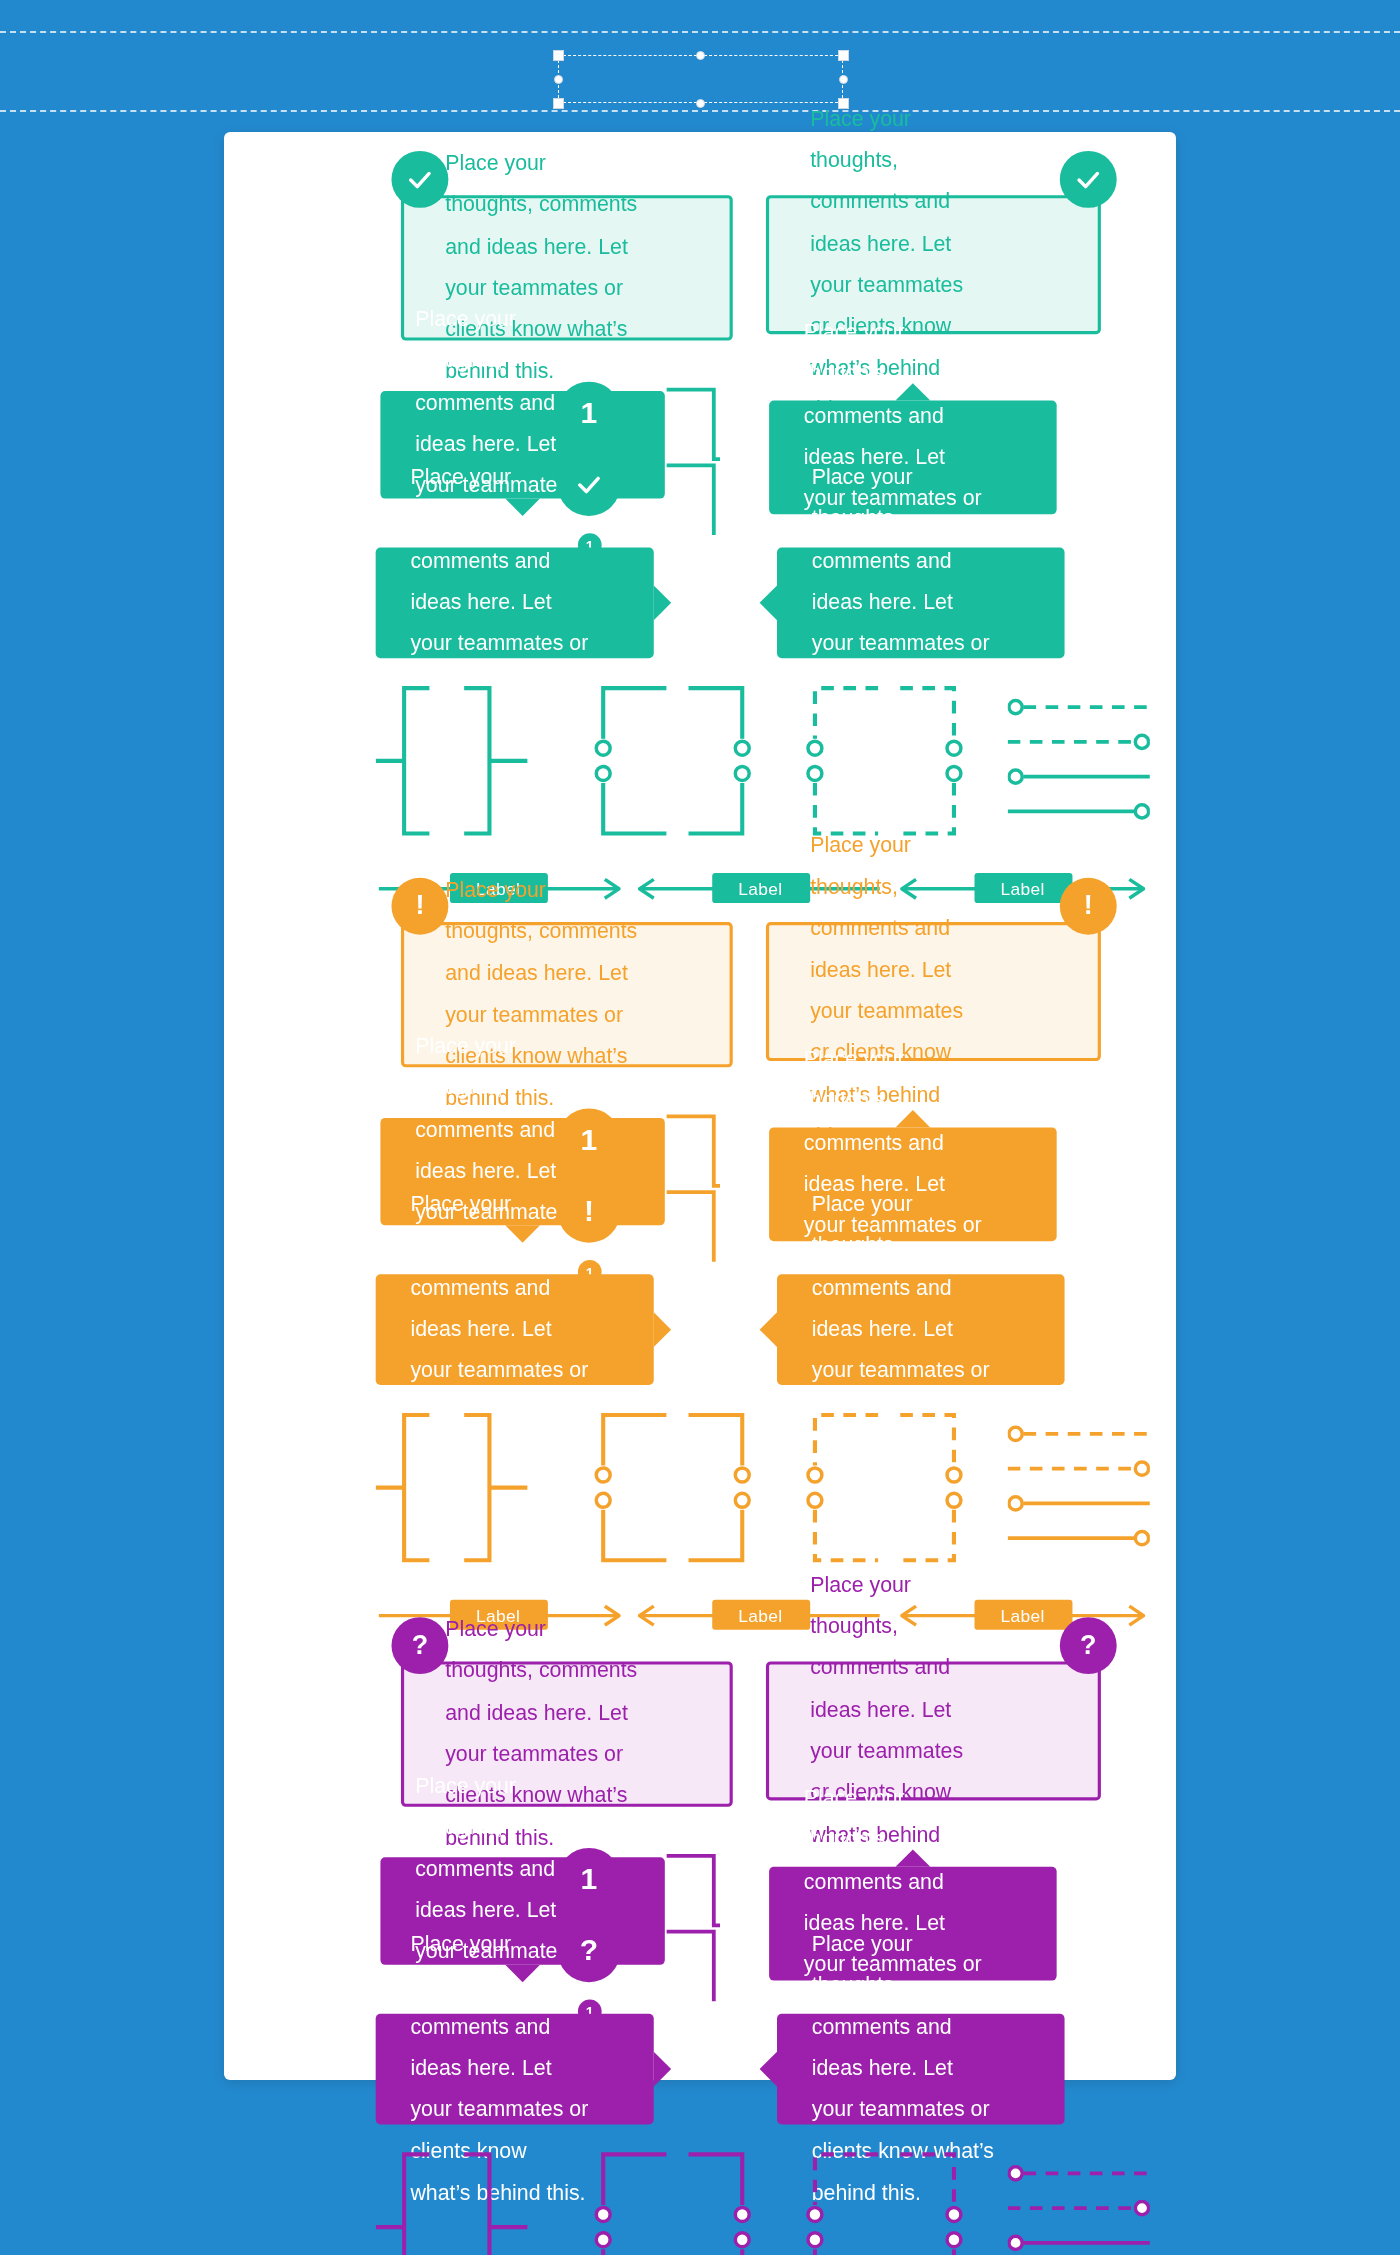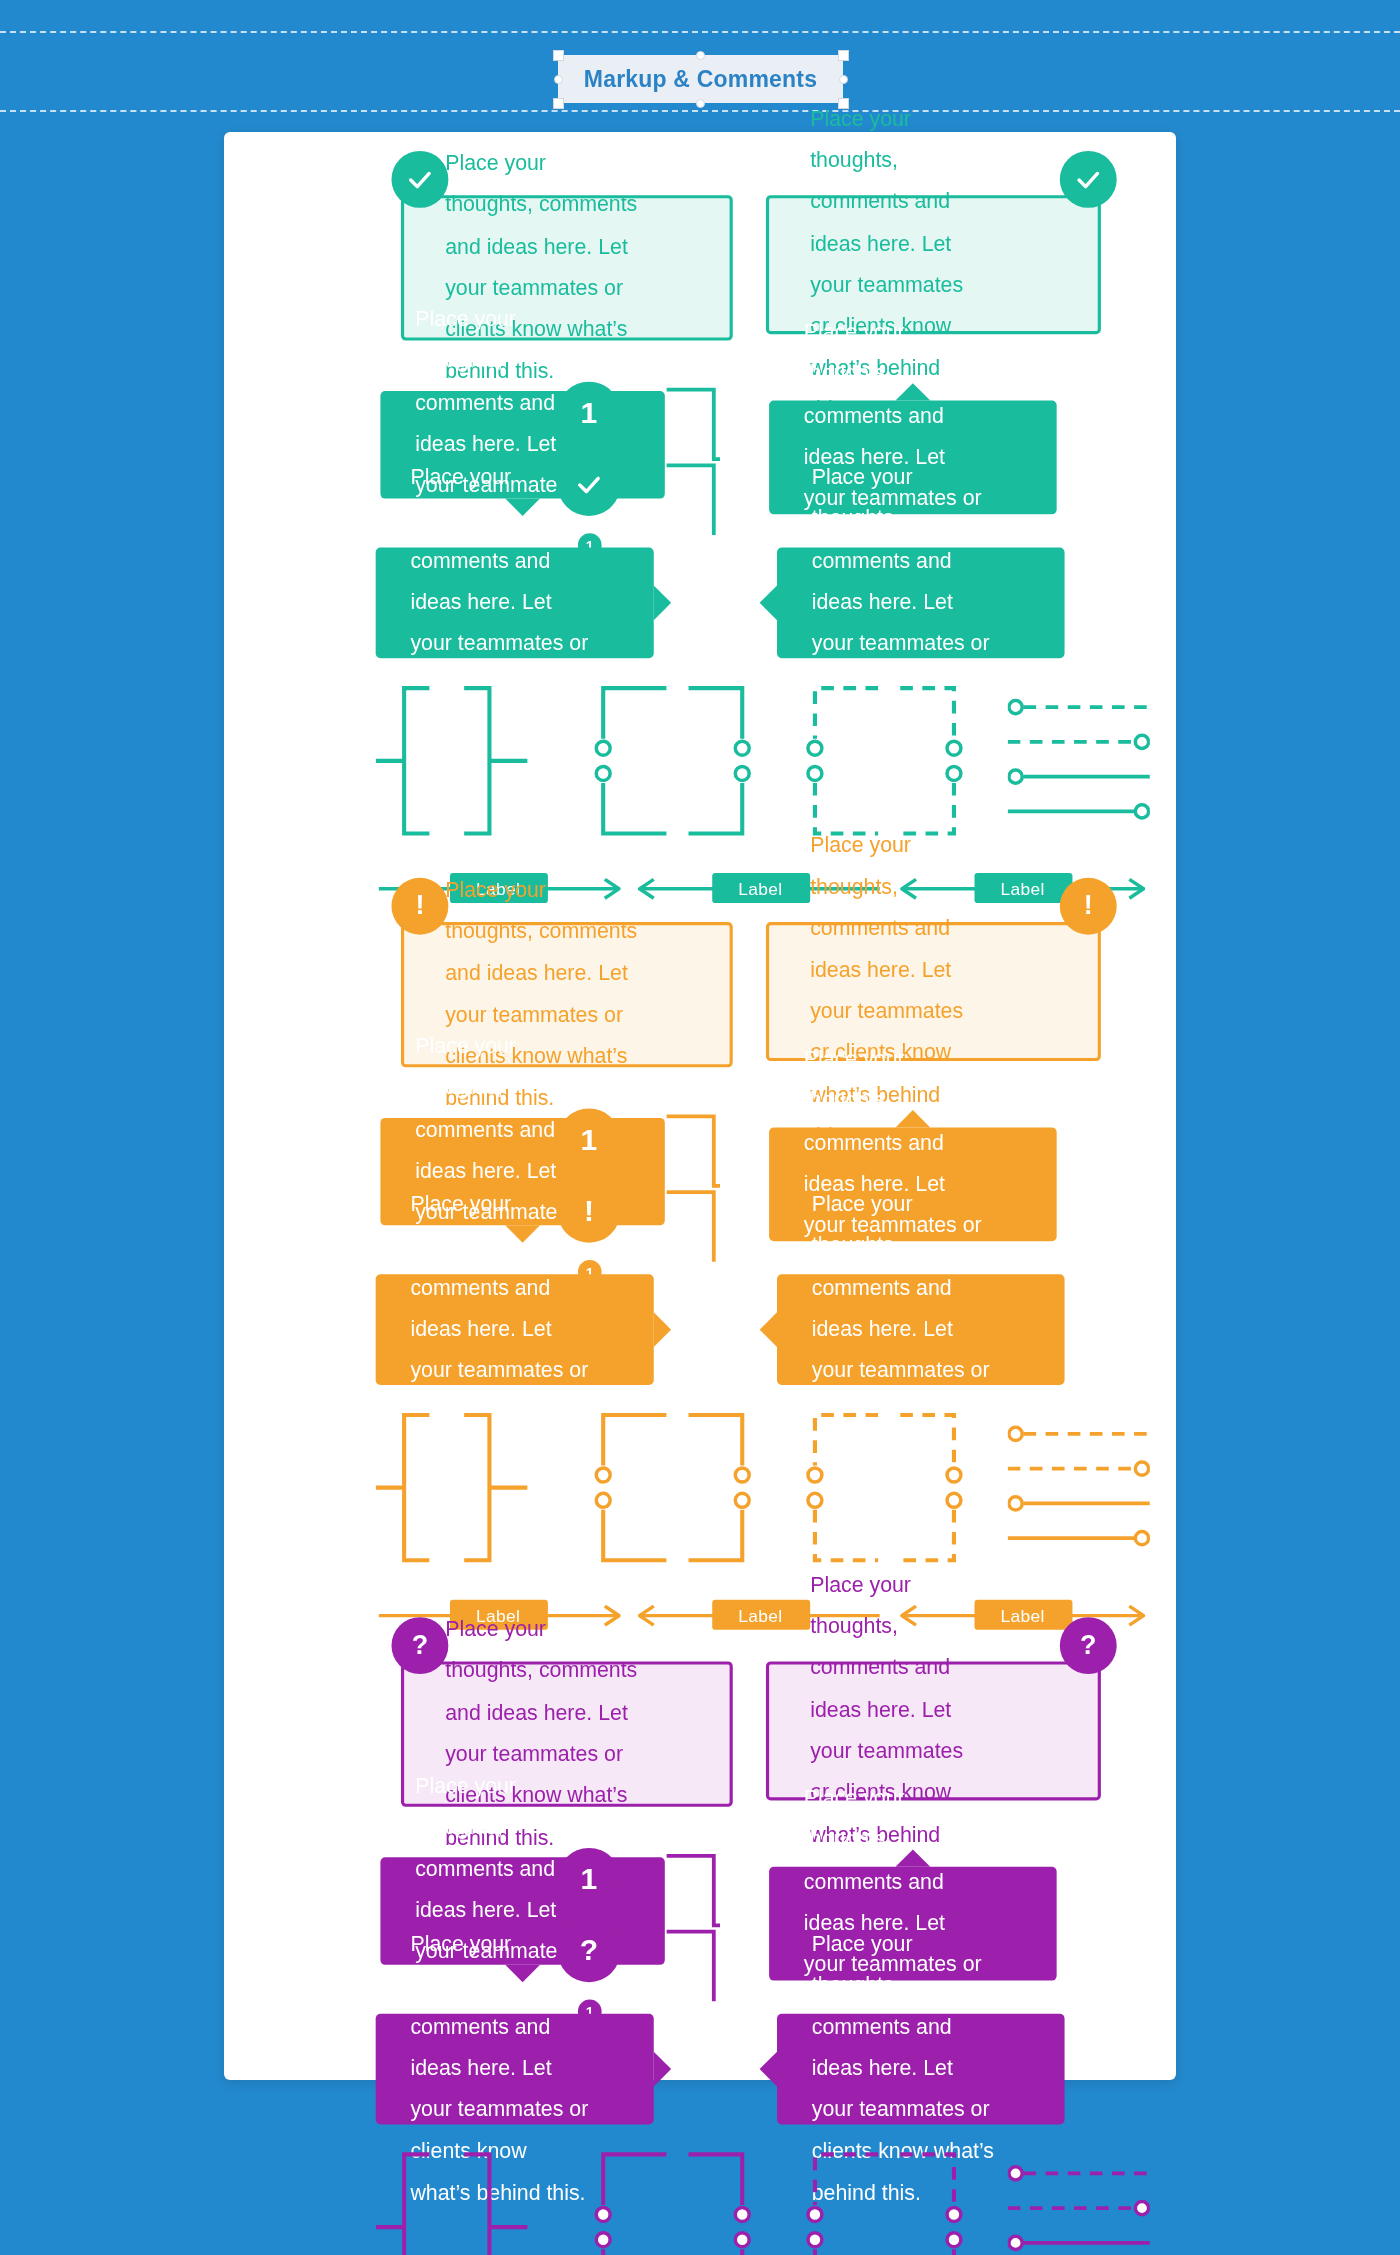--- a/index.html
+++ b/index.html
@@ -100,23 +100,20 @@
 </style>
 </head>
 <body>
 
 <div id="stage">
 
   <div class="title-guide-h" style="top:31px"></div>
   <div class="title-guide-h" style="top:110px"></div>
 
   <div class="sel-dash"></div>
-  <div class="title-box">
-    <span>Markup &amp; Comments</span>
-  </div>
   <div class="handle" style="left:553px;top:50px"></div>
   <div class="handle" style="left:838px;top:50px"></div>
   <div class="handle" style="left:553px;top:98px"></div>
   <div class="handle" style="left:838px;top:98px"></div>
   <div class="handle round" style="left:696px;top:51px"></div>
   <div class="handle round" style="left:696px;top:99px"></div>
   <div class="handle round" style="left:554px;top:75px"></div>
   <div class="handle round" style="left:839px;top:75px"></div>
 
   <div class="card">

